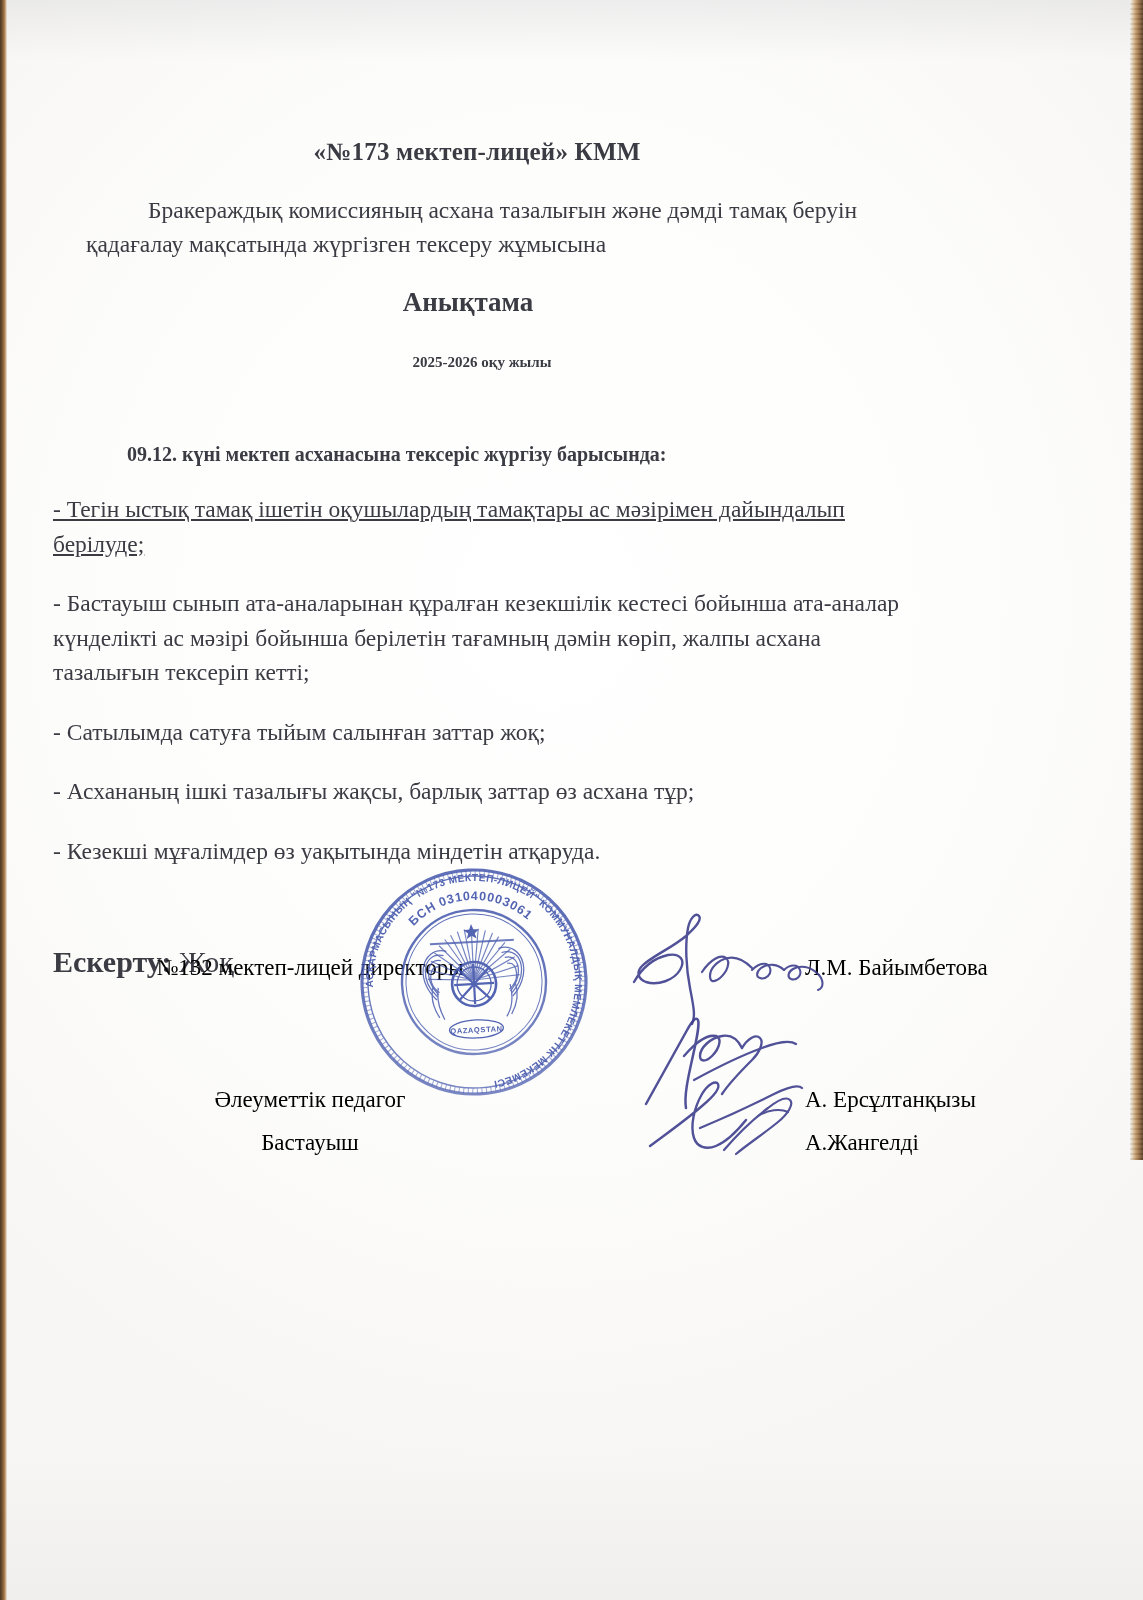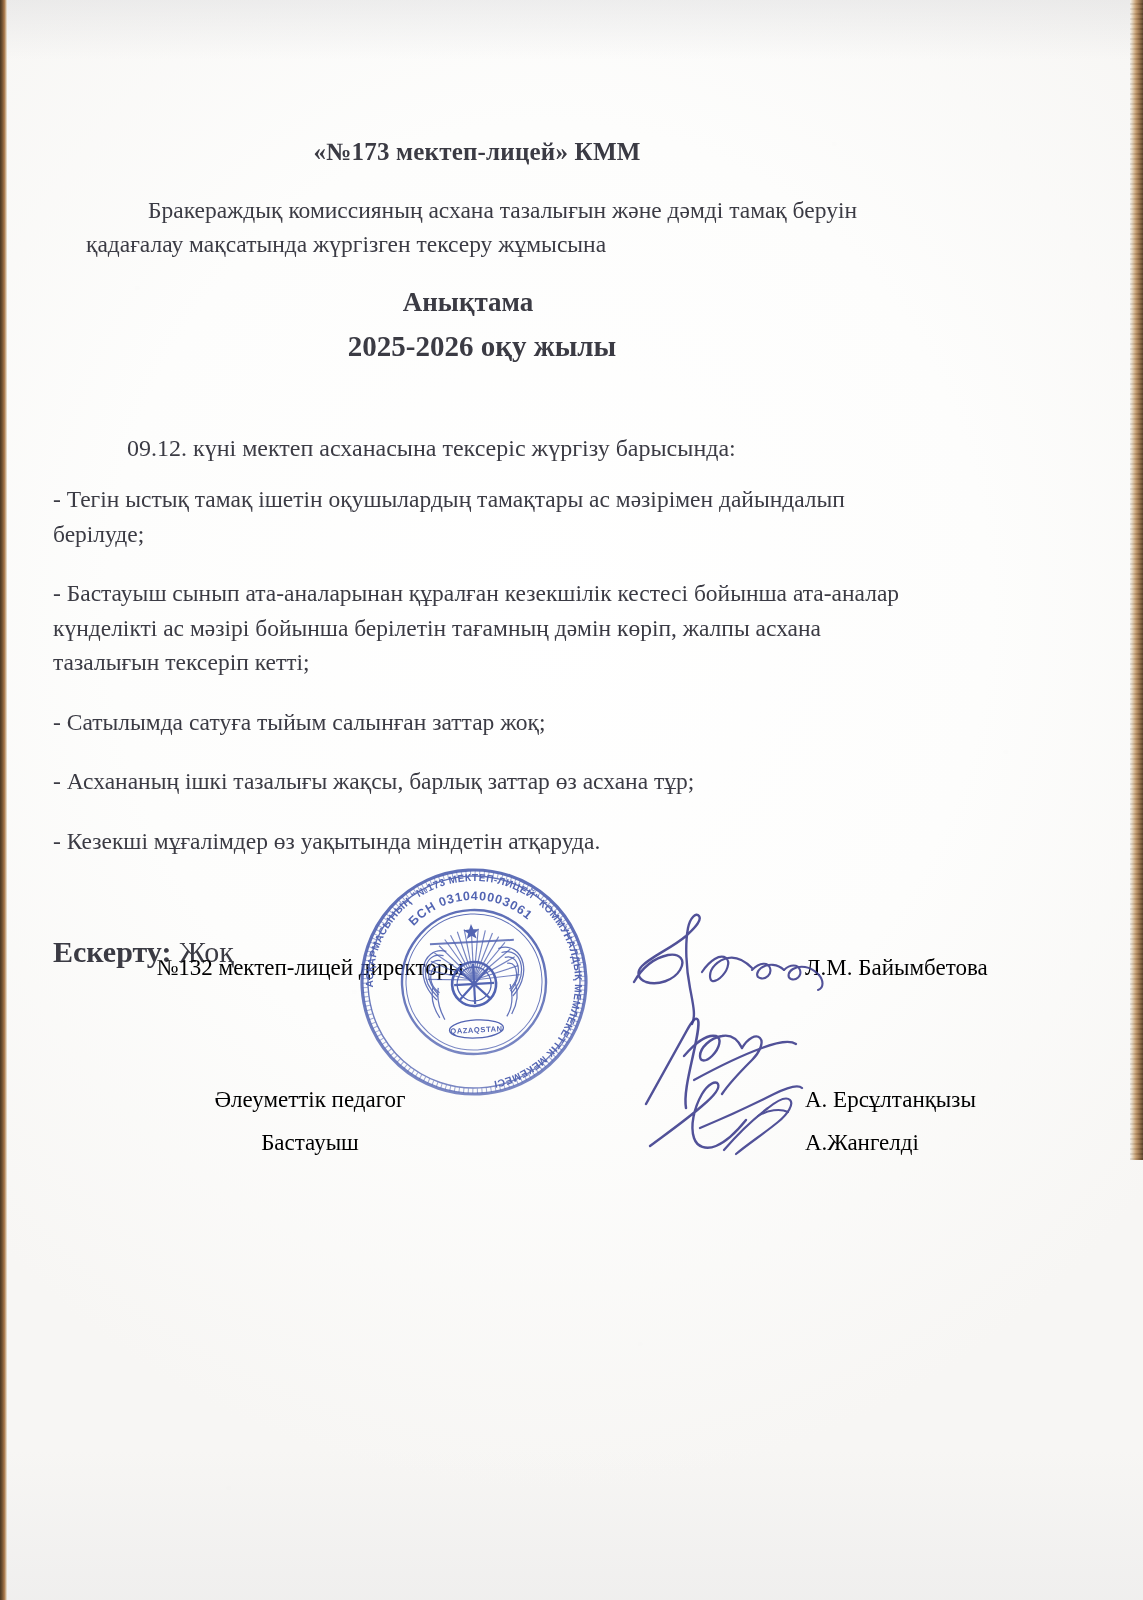--- a/index.html
+++ b/index.html
@@ -96,46 +96,46 @@
   .doc-type {
     text-align: center;
     font-weight: bold;
     font-size: 27px;
     margin-top: 26px;
   }
 
   .school-year {
     text-align: center;
     font-weight: bold;
-    font-size: 29px;
-    margin-top: 12px;
+    font-size: 15px;
+    margin-top: 36px;
     padding-left: 28px;
   }
 
   .lead {
     width: 830px;
     margin: 72px auto 0 auto;
     padding-left: 36px;
-    font-weight: normal;
-    font-size: 24px;
+    font-weight: bold;
+    font-size: 20px;
     text-indent: 56px;
   }
 
   .body-block {
     width: 852px;
     margin: 0 auto;
     padding-left: 22px;
   }
   .para {
     font-size: 23.5px;
     line-height: 1.47;
     margin-top: 25px;
     text-align: left;
   }
-  .para.first { margin-top: 20px; }
+  .para.first { margin-top: 26px; text-decoration: underline; }
 
   .note {
     width: 852px;
     margin: 77px auto 0 auto;
     padding-left: 22px;
     font-size: 30px;
   }
   .note b { font-weight: bold; }
 
   

